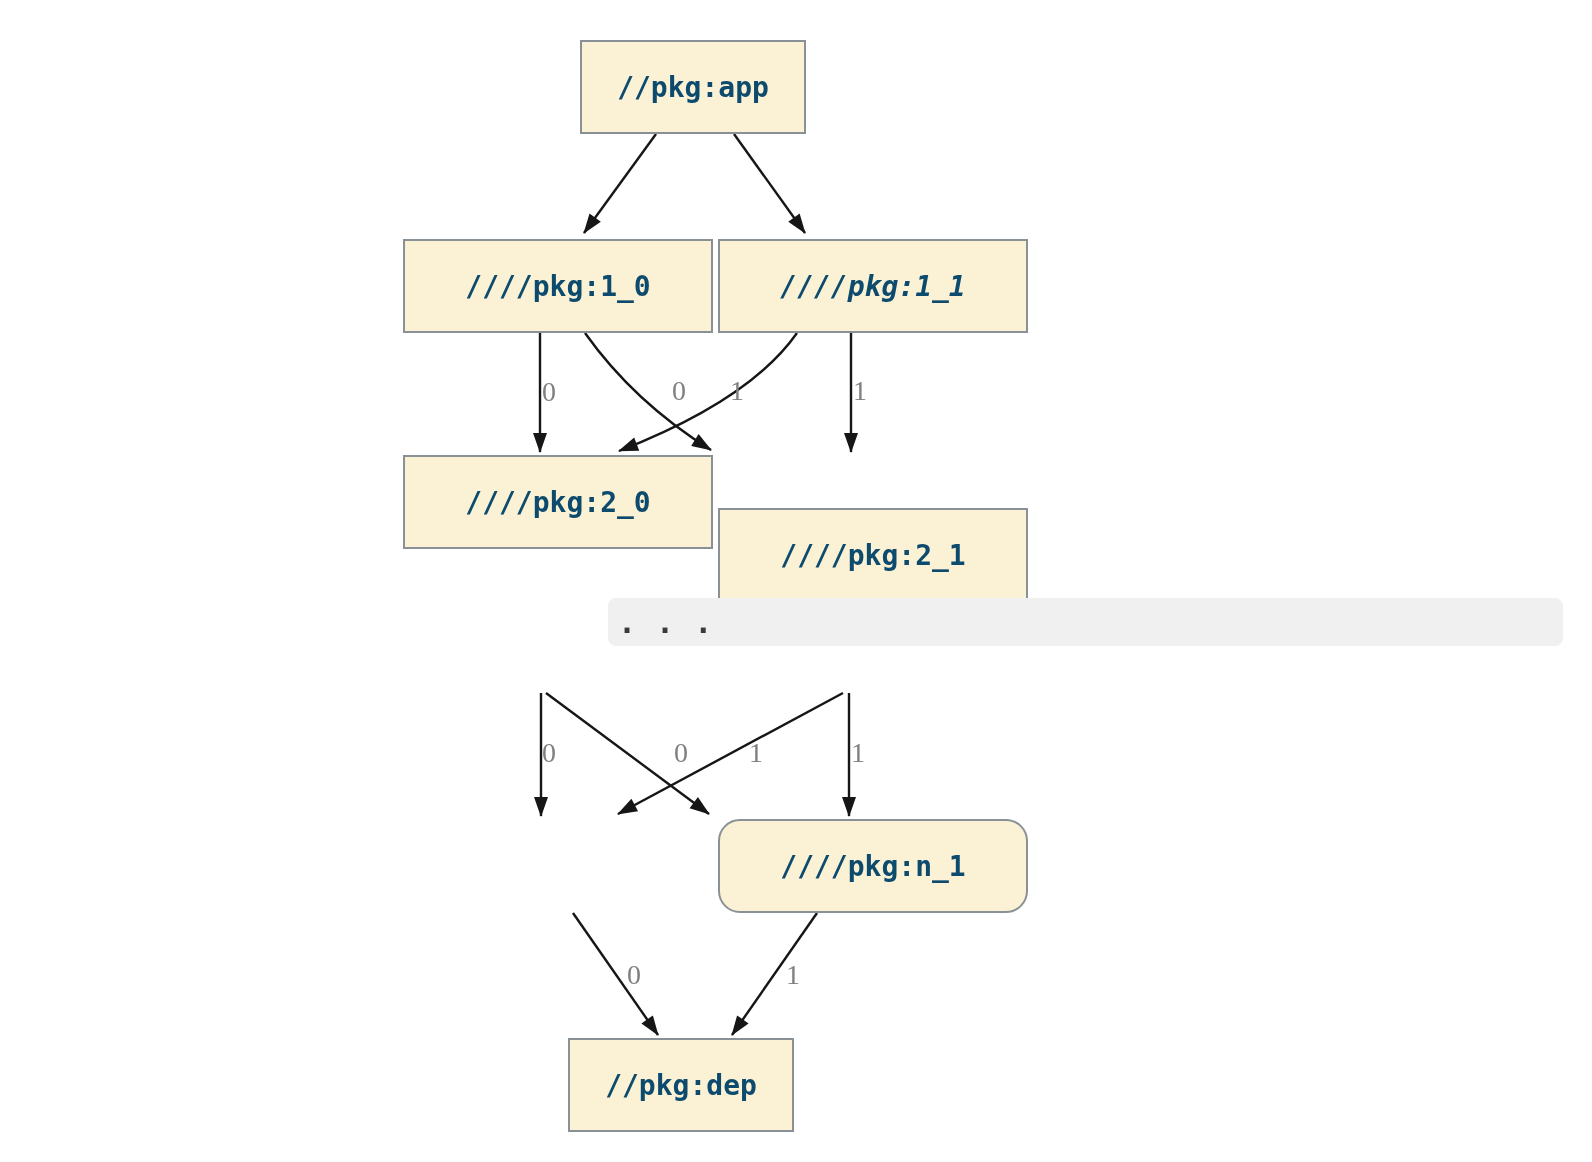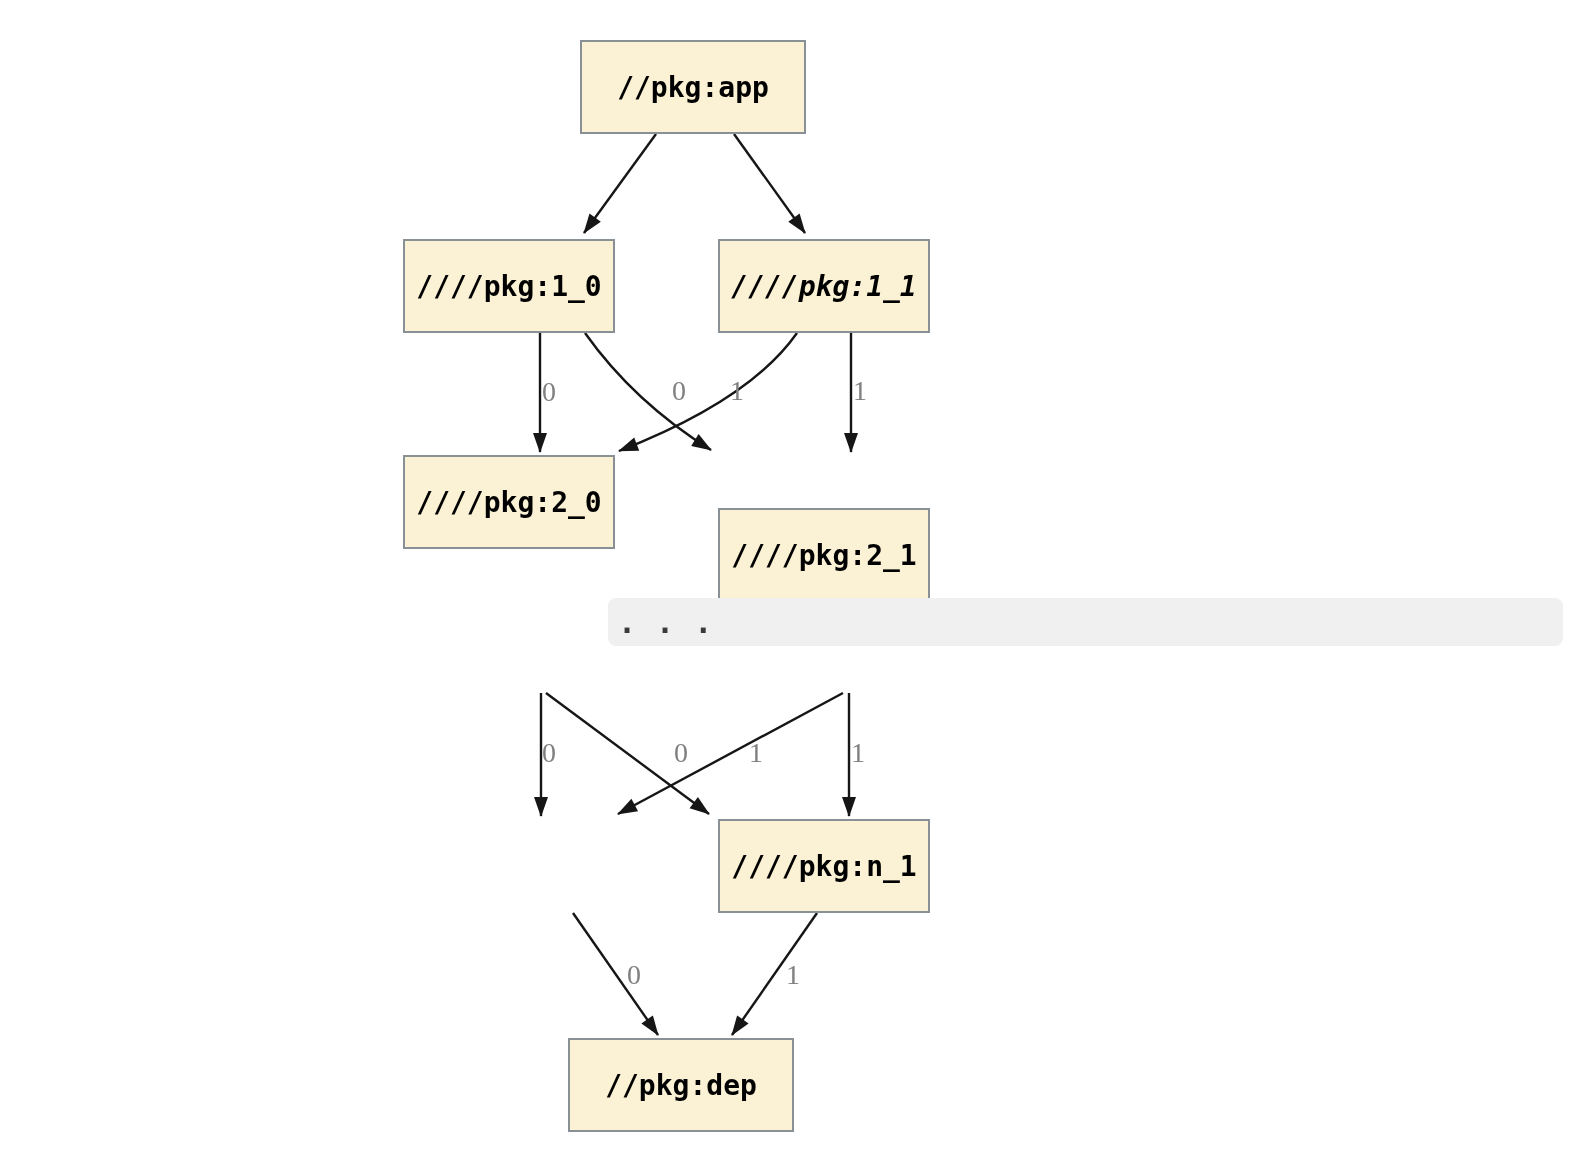--- a/index.html
+++ b/index.html
@@ -16,35 +16,35 @@
     overflow: hidden;
   }
   #edges-layer {
     position: absolute;
     left: 0; top: 0;
     width: 1592px;
     height: 1162px;
   }
   .node {
     position: absolute;
-    width: 212px;
+    width: 310px;
     height: 94px;
     box-sizing: border-box;
     background: #FBF1D4;
     border: 2.5px solid #8A9196;
     display: flex;
     align-items: center;
     justify-content: center;
   }
   .node.narrow { width: 226px; }
   .node-label {
     font-family: "DejaVu Sans Mono", monospace;
     font-weight: bold;
     font-size: 28px;
-    color: #000000;
+    color: #0c4a6e;
     white-space: pre;
   }
   .elabel {
     position: absolute;
     transform: translate(-50%, -50%);
     font-family: "Liberation Serif", serif;
     font-size: 28px;
     color: #808080;
     line-height: 1;
   }
@@ -111,21 +111,21 @@
     <span class="node-label">////pkg:2_0</span>
   </div>
   <div class="node" style="left:718px; top:480px;margin-top:28px;">
     <span class="node-label">////pkg:2_1</span>
   </div>
 
   <div class="band">
     <span class="dots">. . .</span>
   </div>
 
-  <div class="node" style="left:718px; top:819px;">
+  <div class="node" style="left:718px; top:819px;border-radius:22px;">
     <span class="node-label">////pkg:n_1</span>
   </div>
 
   <div class="node narrow" style="left:568px; top:1038px;">
     <span class="node-label">//pkg:dep</span>
   </div>
 
   <span class="elabel" style="left:549px; top:392px;">0</span>
   <span class="elabel" style="left:679px; top:391px;">0</span>
   <span class="elabel" style="left:737px; top:391px;">1</span>

